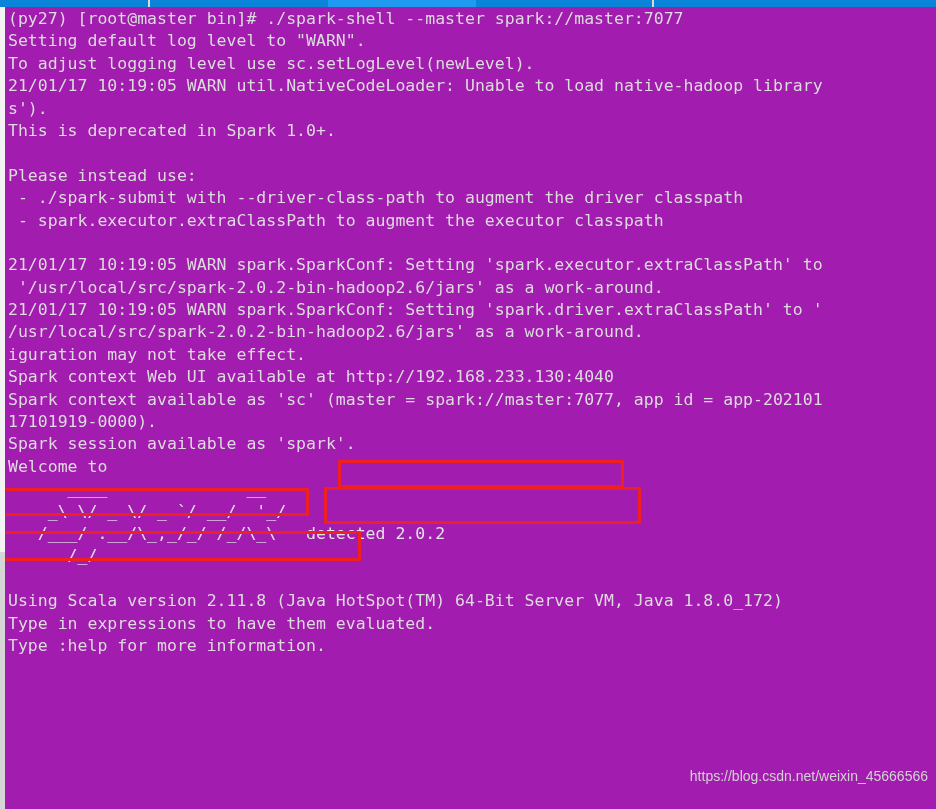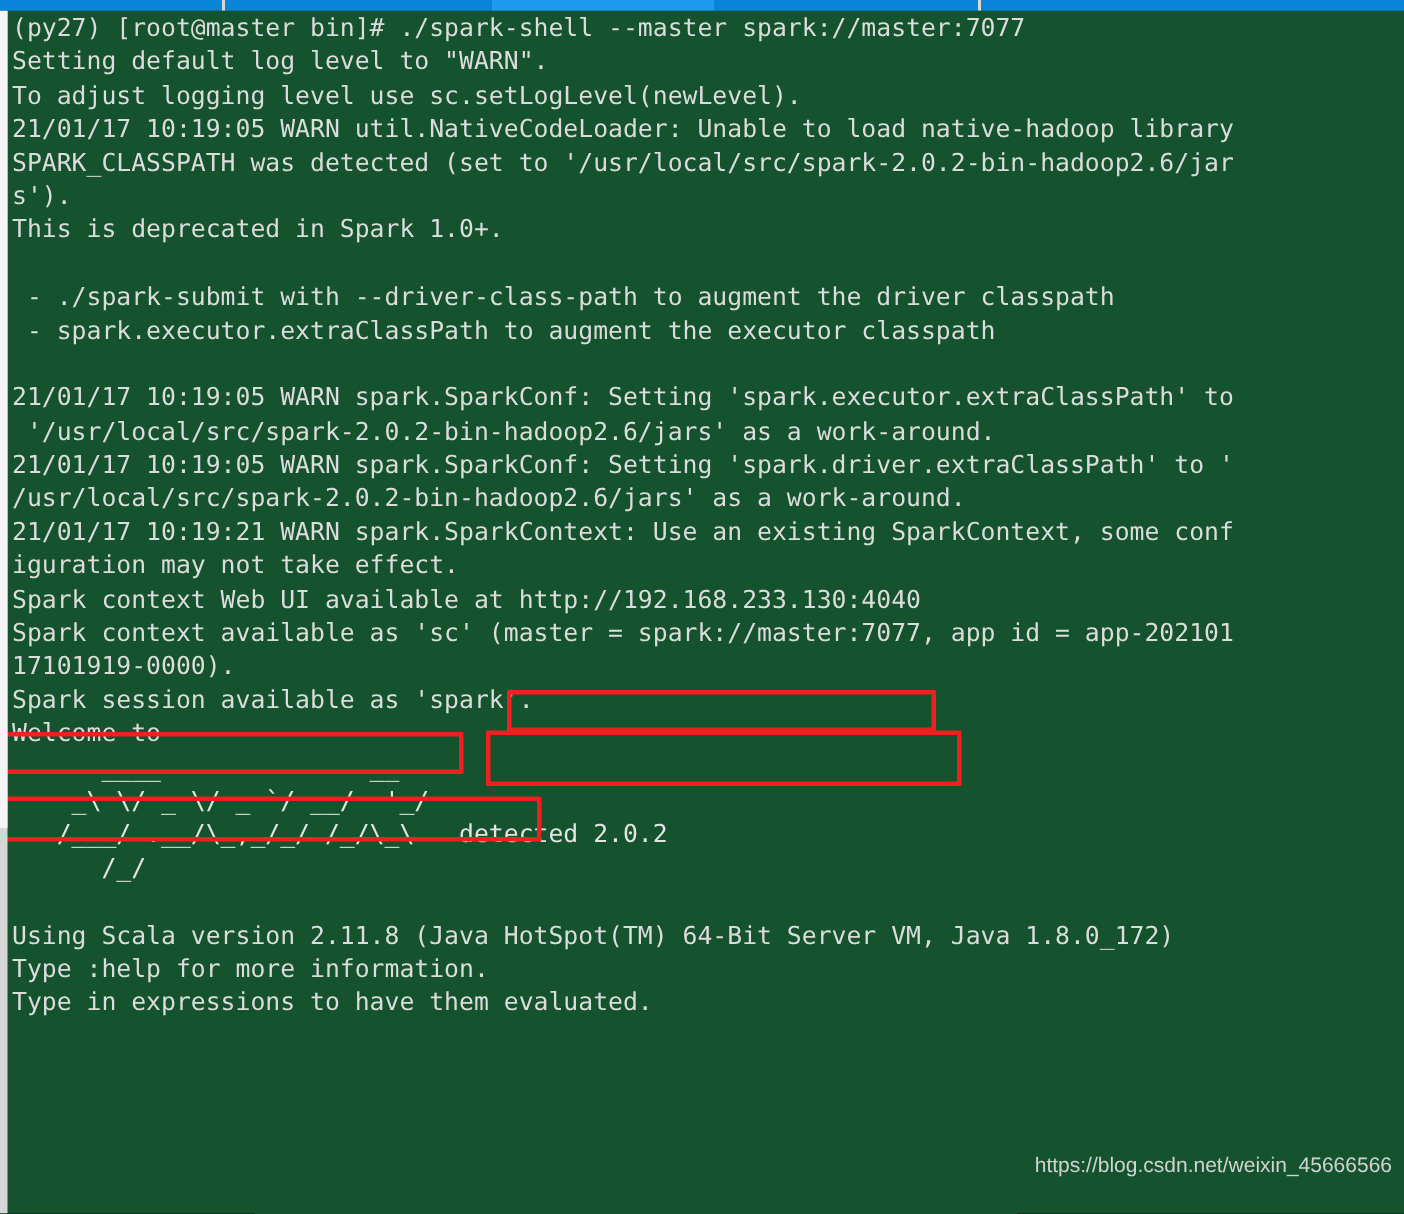--- a/index.html
+++ b/index.html
@@ -13,21 +13,21 @@
     height: 809px;
     overflow: hidden;
     font-family: "DejaVu Sans Mono", "Liberation Mono", monospace;
   }
 
   
   #terminal-window {
     position: relative;
     width: 936px;
     height: 809px;
-    background: #14532d;
+    background: #a21caf;
     overflow: hidden;
   }
 
   
   #tab-strip {
     position: absolute;
     left: 0; top: 0;
     width: 936px;
     height: 7px;
     background: #0a84d8;
@@ -126,46 +126,45 @@
 
   <div id="scroll-gutter">
     <div id="scroll-thumb"></div>
   </div>
 
   <div id="console-output">
       <span class="console-line">(py27) [root@master bin]# ./spark-shell --master spark://master:7077</span>
       <span class="console-line">Setting default log level to "WARN".</span>
       <span class="console-line">To adjust logging level use sc.setLogLevel(newLevel).</span>
       <span class="console-line">21/01/17 10:19:05 WARN util.NativeCodeLoader: Unable to load native-hadoop library</span>
-      <span class="console-line">SPARK_CLASSPATH was detected (set to '/usr/local/src/spark-2.0.2-bin-hadoop2.6/jar</span>
       <span class="console-line">s').</span>
       <span class="console-line">This is deprecated in Spark 1.0+.</span>
       <span class="console-line blank">&nbsp;</span>
+      <span class="console-line">Please instead use:</span>
       <span class="console-line"> - ./spark-submit with --driver-class-path to augment the driver classpath</span>
       <span class="console-line"> - spark.executor.extraClassPath to augment the executor classpath</span>
       <span class="console-line blank">&nbsp;</span>
       <span class="console-line">21/01/17 10:19:05 WARN spark.SparkConf: Setting 'spark.executor.extraClassPath' to</span>
       <span class="console-line"> '/usr/local/src/spark-2.0.2-bin-hadoop2.6/jars' as a work-around.</span>
       <span class="console-line">21/01/17 10:19:05 WARN spark.SparkConf: Setting 'spark.driver.extraClassPath' to '</span>
       <span class="console-line">/usr/local/src/spark-2.0.2-bin-hadoop2.6/jars' as a work-around.</span>
-      <span class="console-line">21/01/17 10:19:21 WARN spark.SparkContext: Use an existing SparkContext, some conf</span>
       <span class="console-line">iguration may not take effect.</span>
       <span class="console-line">Spark context Web UI available at http://192.168.233.130:4040</span>
       <span class="console-line">Spark context available as 'sc' (master = spark://master:7077, app id = app-202101</span>
       <span class="console-line">17101919-0000).</span>
       <span class="console-line">Spark session available as 'spark'.</span>
       <span class="console-line">Welcome to</span>
       <span class="console-line ascii">      ____              __</span>
       <span class="console-line ascii">    _\ \/ _ \/ _ `/ __/  '_/</span>
       <span class="console-line ascii">   /___/ .__/\_,_/_/ /_/\_\   detected 2.0.2</span>
       <span class="console-line ascii">      /_/</span>
       <span class="console-line blank">&nbsp;</span>
       <span class="console-line">Using Scala version 2.11.8 (Java HotSpot(TM) 64-Bit Server VM, Java 1.8.0_172)</span>
+      <span class="console-line">Type in expressions to have them evaluated.</span>
       <span class="console-line">Type :help for more information.</span>
-      <span class="console-line">Type in expressions to have them evaluated.</span>
     </div>
 
   <div id="annotation-layer">
       <div class="annotation-box" style="left: 338px; top: 460px; width: 286px; height: 28px; border-color: rgb(240, 32, 32);"></div>
       <div class="annotation-box" style="left: 2px; top: 488px; width: 307px; height: 28px; border-color: rgb(240, 32, 32);"></div>
       <div class="annotation-box" style="left: 324px; top: 487px; width: 317px; height: 37px; border-color: rgb(240, 32, 32);"></div>
       <div class="annotation-box" style="left: 1px; top: 531px; width: 360px; height: 30px; border-color: rgb(240, 32, 32);"></div>
     </div>
 
   <div id="watermark">https://blog.csdn.net/weixin_45666566</div>

